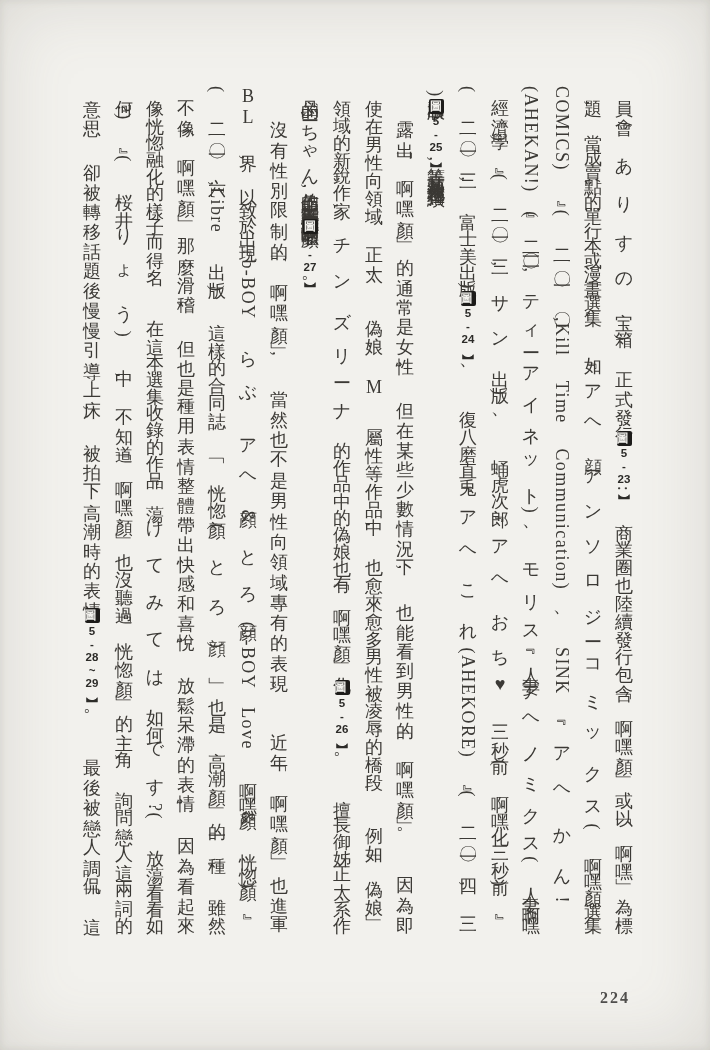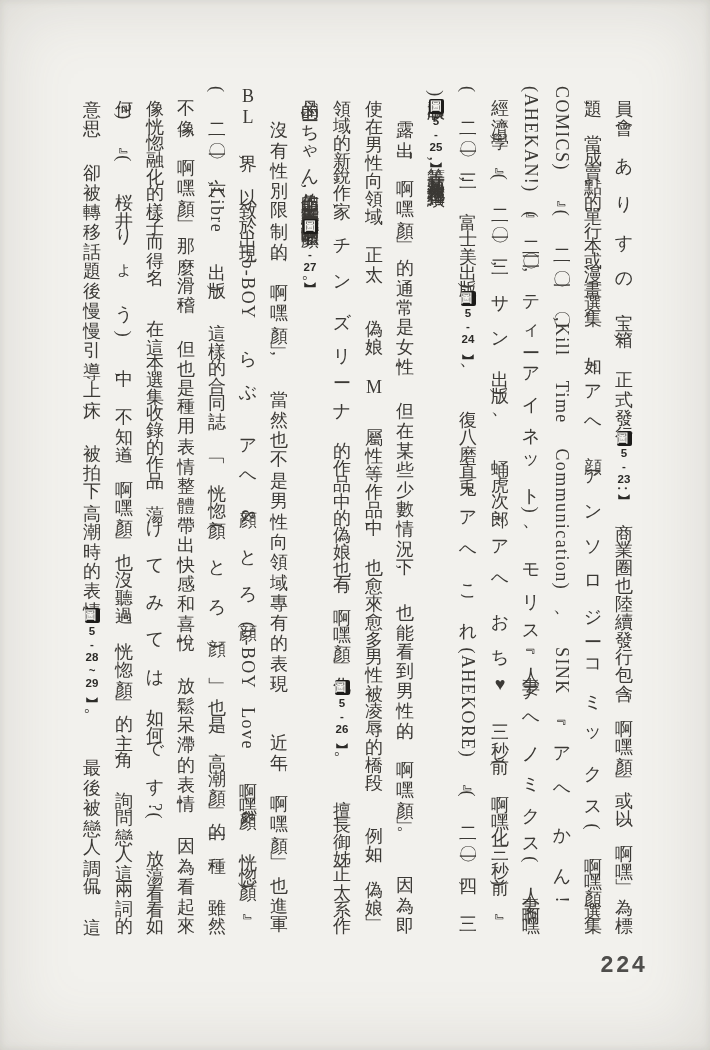--- a/index.html
+++ b/index.html
@@ -50,23 +50,23 @@
     writing-mode:horizontal-tb;
     display:inline-block;
     text-align:center;
     font-family:"Liberation Sans","DejaVu Sans",sans-serif;
     font-size:11.5px;
     font-weight:bold;
     line-height:12px;
     margin:0.5px 0;
   }
   .pagenum{
-    position:absolute;left:600px;top:953px;
-    font-family:Liberation Mono, monospace;
-    font-weight:bold;font-size:23px;letter-spacing:2px;
+    position:absolute;left:600px;top:989px;
+    font-family:Liberation Serif, serif;
+    font-weight:bold;font-size:16px;letter-spacing:2px;
     color:#4f4e4c;
   }
 </style>
 </head>
 <body>
 
 <div class="page">
   <div class="textblock">
       <div class="col fill">員會/ありすの宝箱)正式發行<span class="figmark"><span class="fm-br">【</span><span class="fm-box">圖</span><span class="fm-num">5</span><span class="fm-sep">-</span><span class="fm-num">23</span><span class="fm-br">】</span></span>:商業圈也陸續發行包含「啊嘿顏」或以「啊嘿」為標</div>
       <div class="col fill">題,當成賣點的單行本或漫畫選集。如『アヘ顔アンソロジーコミックス(啊嘿顏選集</div>

